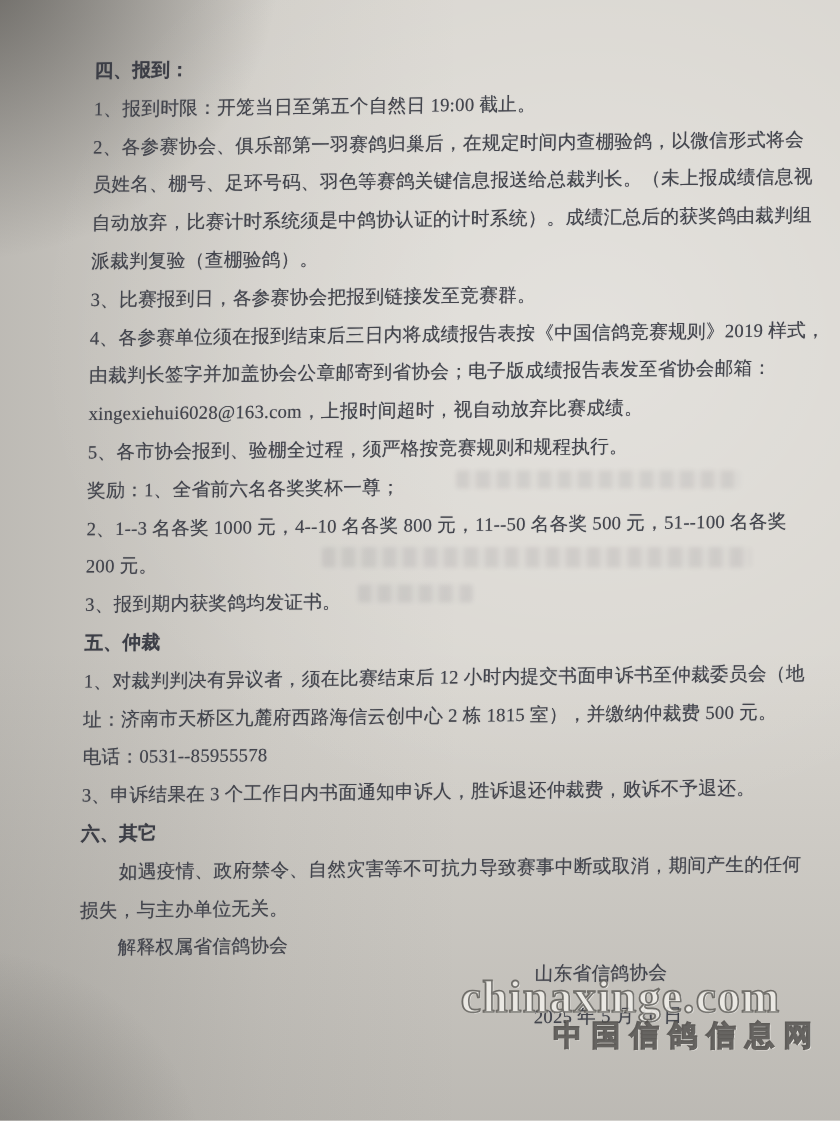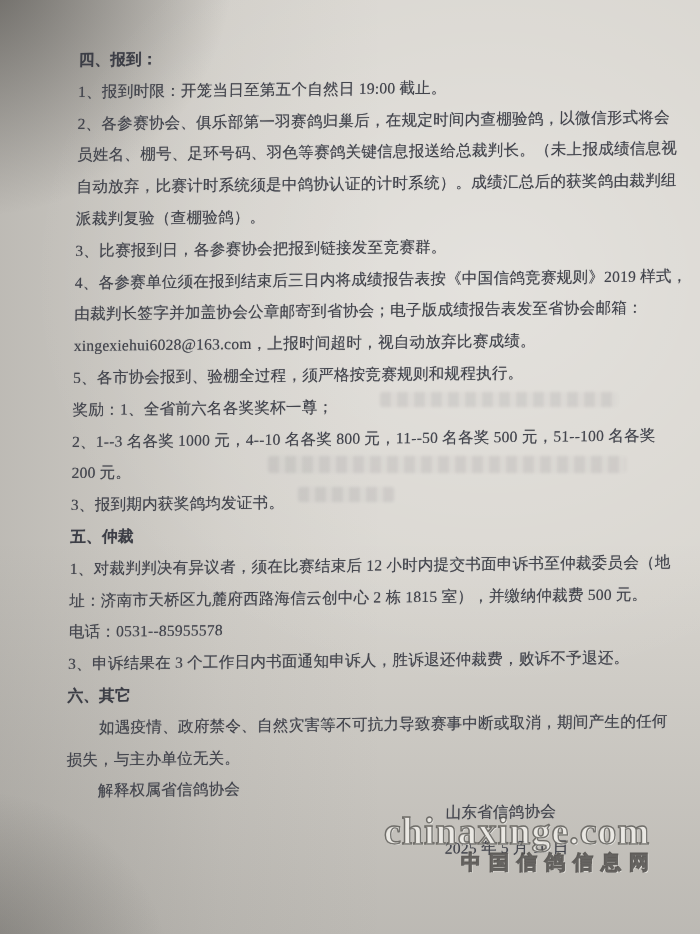--- a/index.html
+++ b/index.html
@@ -63,21 +63,21 @@
     color: rgba(224,221,215,0.30);
     -webkit-text-stroke: 1.4px rgba(86,84,81,0.78);
     text-shadow: 1px 1px 0 rgba(246,245,241,0.85);
     white-space: nowrap;
     text-align: center;
   }
   .wm-cn {
     position: absolute;
     left: 461px; top: 851px;
     font-family: "Liberation Serif", serif;
-    font-size: 20px;
+    font-size: 24px;
     font-weight: bold;
     letter-spacing: 8px;
     line-height: 1.1;
     color: rgba(224,221,215,0.25);
     -webkit-text-stroke: 1.2px rgba(72,70,67,0.82);
     text-shadow: 1px 1px 0 rgba(246,245,241,0.9);
     white-space: nowrap;
   }
 </style>
 </head>

